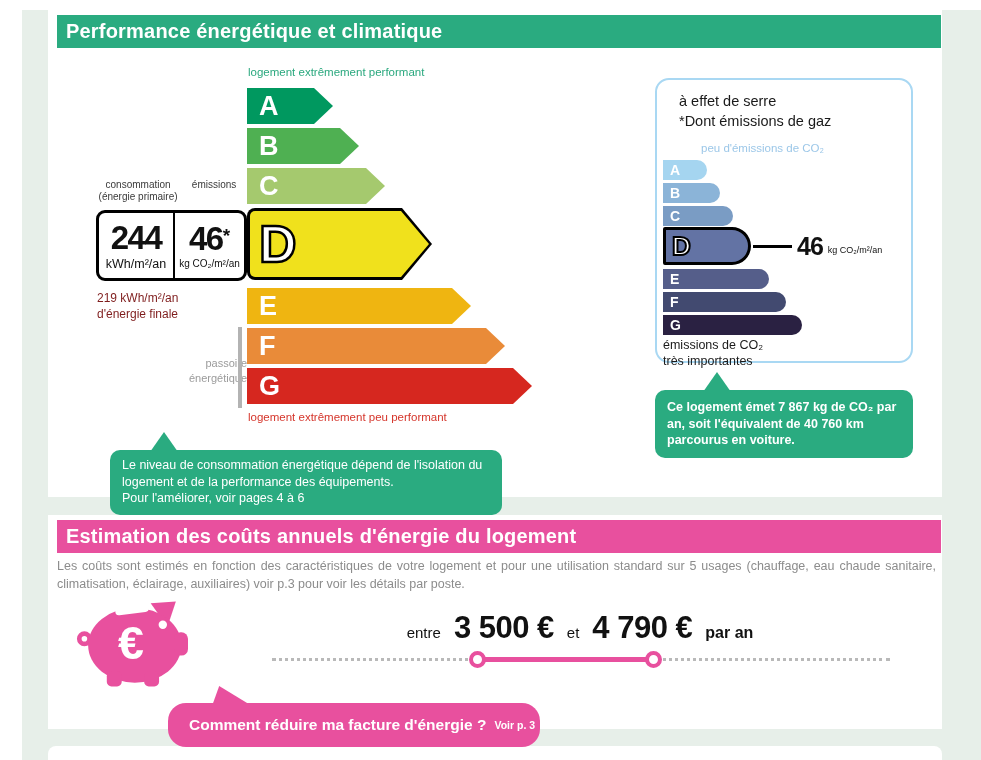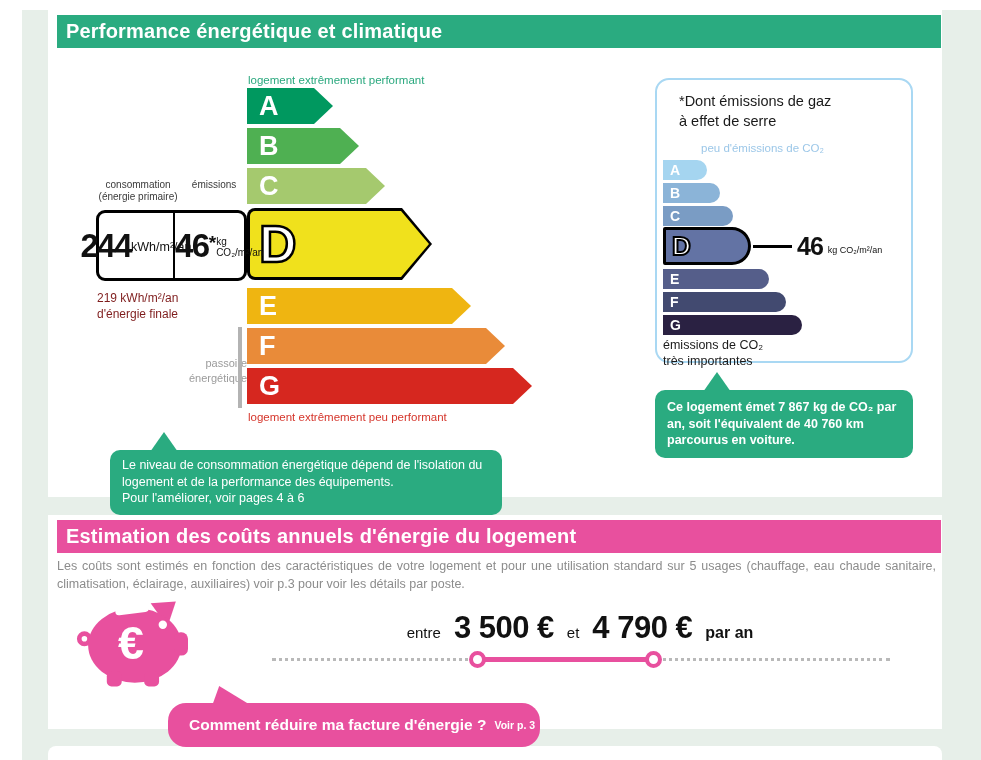--- a/index.html
+++ b/index.html
@@ -14,39 +14,39 @@
   #panel2{top:515px;height:214px;}
   #panel3{top:746px;height:14px;border-radius:8px 8px 0 0;}
 
   .section-header{position:absolute;left:57px;width:884px;height:33px;color:#fff;
     font-weight:bold;font-size:20px;line-height:33px;padding-left:9px;letter-spacing:.2px;}
   #energy-header{top:15px;background:var(--green);}
   #cost-header{top:520px;background:var(--pink);}
 
   
   .scale-caption{position:absolute;font-size:11.5px;}
-  #scale-top-label{left:248px;top:74px;color:var(--green-label);}
+  #scale-top-label{left:248px;top:66px;color:var(--green-label);}
   #scale-bottom-label{left:248px;top:411px;color:var(--red-label);}
   .earrow{position:absolute;left:247px;z-index:2;}
   .earrow .fill{position:absolute;inset:0;display:flex;align-items:center;
     clip-path:polygon(0 0,calc(100% - 19px) 0,100% 50%,calc(100% - 19px) 100%,0 100%);}
   .earrow .fill span{color:#fff;font-weight:700;font-size:27px;padding-left:12px;}
   .earrow.hl{background:#000;border-radius:8px 0 0 8px;
     clip-path:polygon(0 0,calc(100% - 30px) 0,100% 50%,calc(100% - 30px) 100%,0 100%);}
   .earrow.hl .fill{inset:3px;border-radius:5px 0 0 5px;
     clip-path:polygon(0 0,calc(100% - 28px) 0,100% 50%,calc(100% - 28px) 100%,0 100%);}
   .earrow.hl .fill span{font-size:52px;font-weight:800;color:#fff;-webkit-text-stroke:2.5px #000;padding-left:9px;}
 
   #consumption-labels{position:absolute;left:94px;top:179px;width:152px;display:flex;
     align-items:flex-start;font-size:10px;color:#3a3a3a;line-height:1.2;text-align:center;}
   #consumption-labels .c1{width:58%;}
   #consumption-labels .c2{width:42%;padding-bottom:1px;}
   #value-box{position:absolute;left:96px;top:210px;width:151px;height:71px;background:#fff;
     border:3px solid #000;border-radius:9px;display:flex;z-index:3;}
-  .vb-cell{display:flex;flex-direction:row;align-items:center;justify-content:center;color:#111;}
+  .vb-cell{display:flex;flex-direction:column;align-items:center;justify-content:center;color:#111;}
   #vb-left{width:74px;}
   #vb-right{flex:1;border-left:2.5px solid #000;}
   .vb-big{font-size:33px;font-weight:800;line-height:1;letter-spacing:-1.5px;}
   .vb-big sup{font-size:19px;font-weight:700;vertical-align:8px;letter-spacing:0;}
   #vb-left .vb-unit{font-size:12.5px;margin-top:3px;}
   #vb-right .vb-unit{font-size:10px;margin-top:3px;}
   #final-energy{position:absolute;left:97px;top:291px;font-size:12px;color:#7f1d1d;line-height:1.3;}
   #passoire-label{position:absolute;left:135px;top:356px;width:112px;text-align:right;
     font-size:11px;color:#9b9b9b;line-height:1.35;}
   #passoire-bar{position:absolute;left:238px;top:327px;width:3.5px;height:81px;background:#b3b3b3;}
@@ -188,22 +188,22 @@
   <div class="scale-caption" id="scale-bottom-label">logement extrêmement peu performant</div>
 
   <div class="callout" id="energy-callout">
     <div class="tri"></div>
     <span>Le niveau de consommation énergétique dépend de l'isolation du logement et de la performance des équipements.</span>
     <div>Pour l'améliorer, voir pages 4 à 6</div>
   </div>
 
   <div id="ges-box"></div>
   <div id="ges-title">
+    <div>à effet de serre</div>
     <div>*Dont émissions de gaz</div>
-    <div>à effet de serre</div>
   </div>
   <div id="ges-low-label">peu d'émissions de CO₂</div>
   <div id="ges-bars">
       <div class="gbar" style="top: 160px; width: 44px; height: 20px; background: rgb(165, 213, 240);">
         <span>A</span>
       </div>
       <div class="gbar" style="top: 183px; width: 57px; height: 20px; background: rgb(139, 180, 216);">
         <span>B</span>
       </div>
       <div class="gbar" style="top: 206px; width: 70px; height: 20px; background: rgb(122, 156, 196);">

